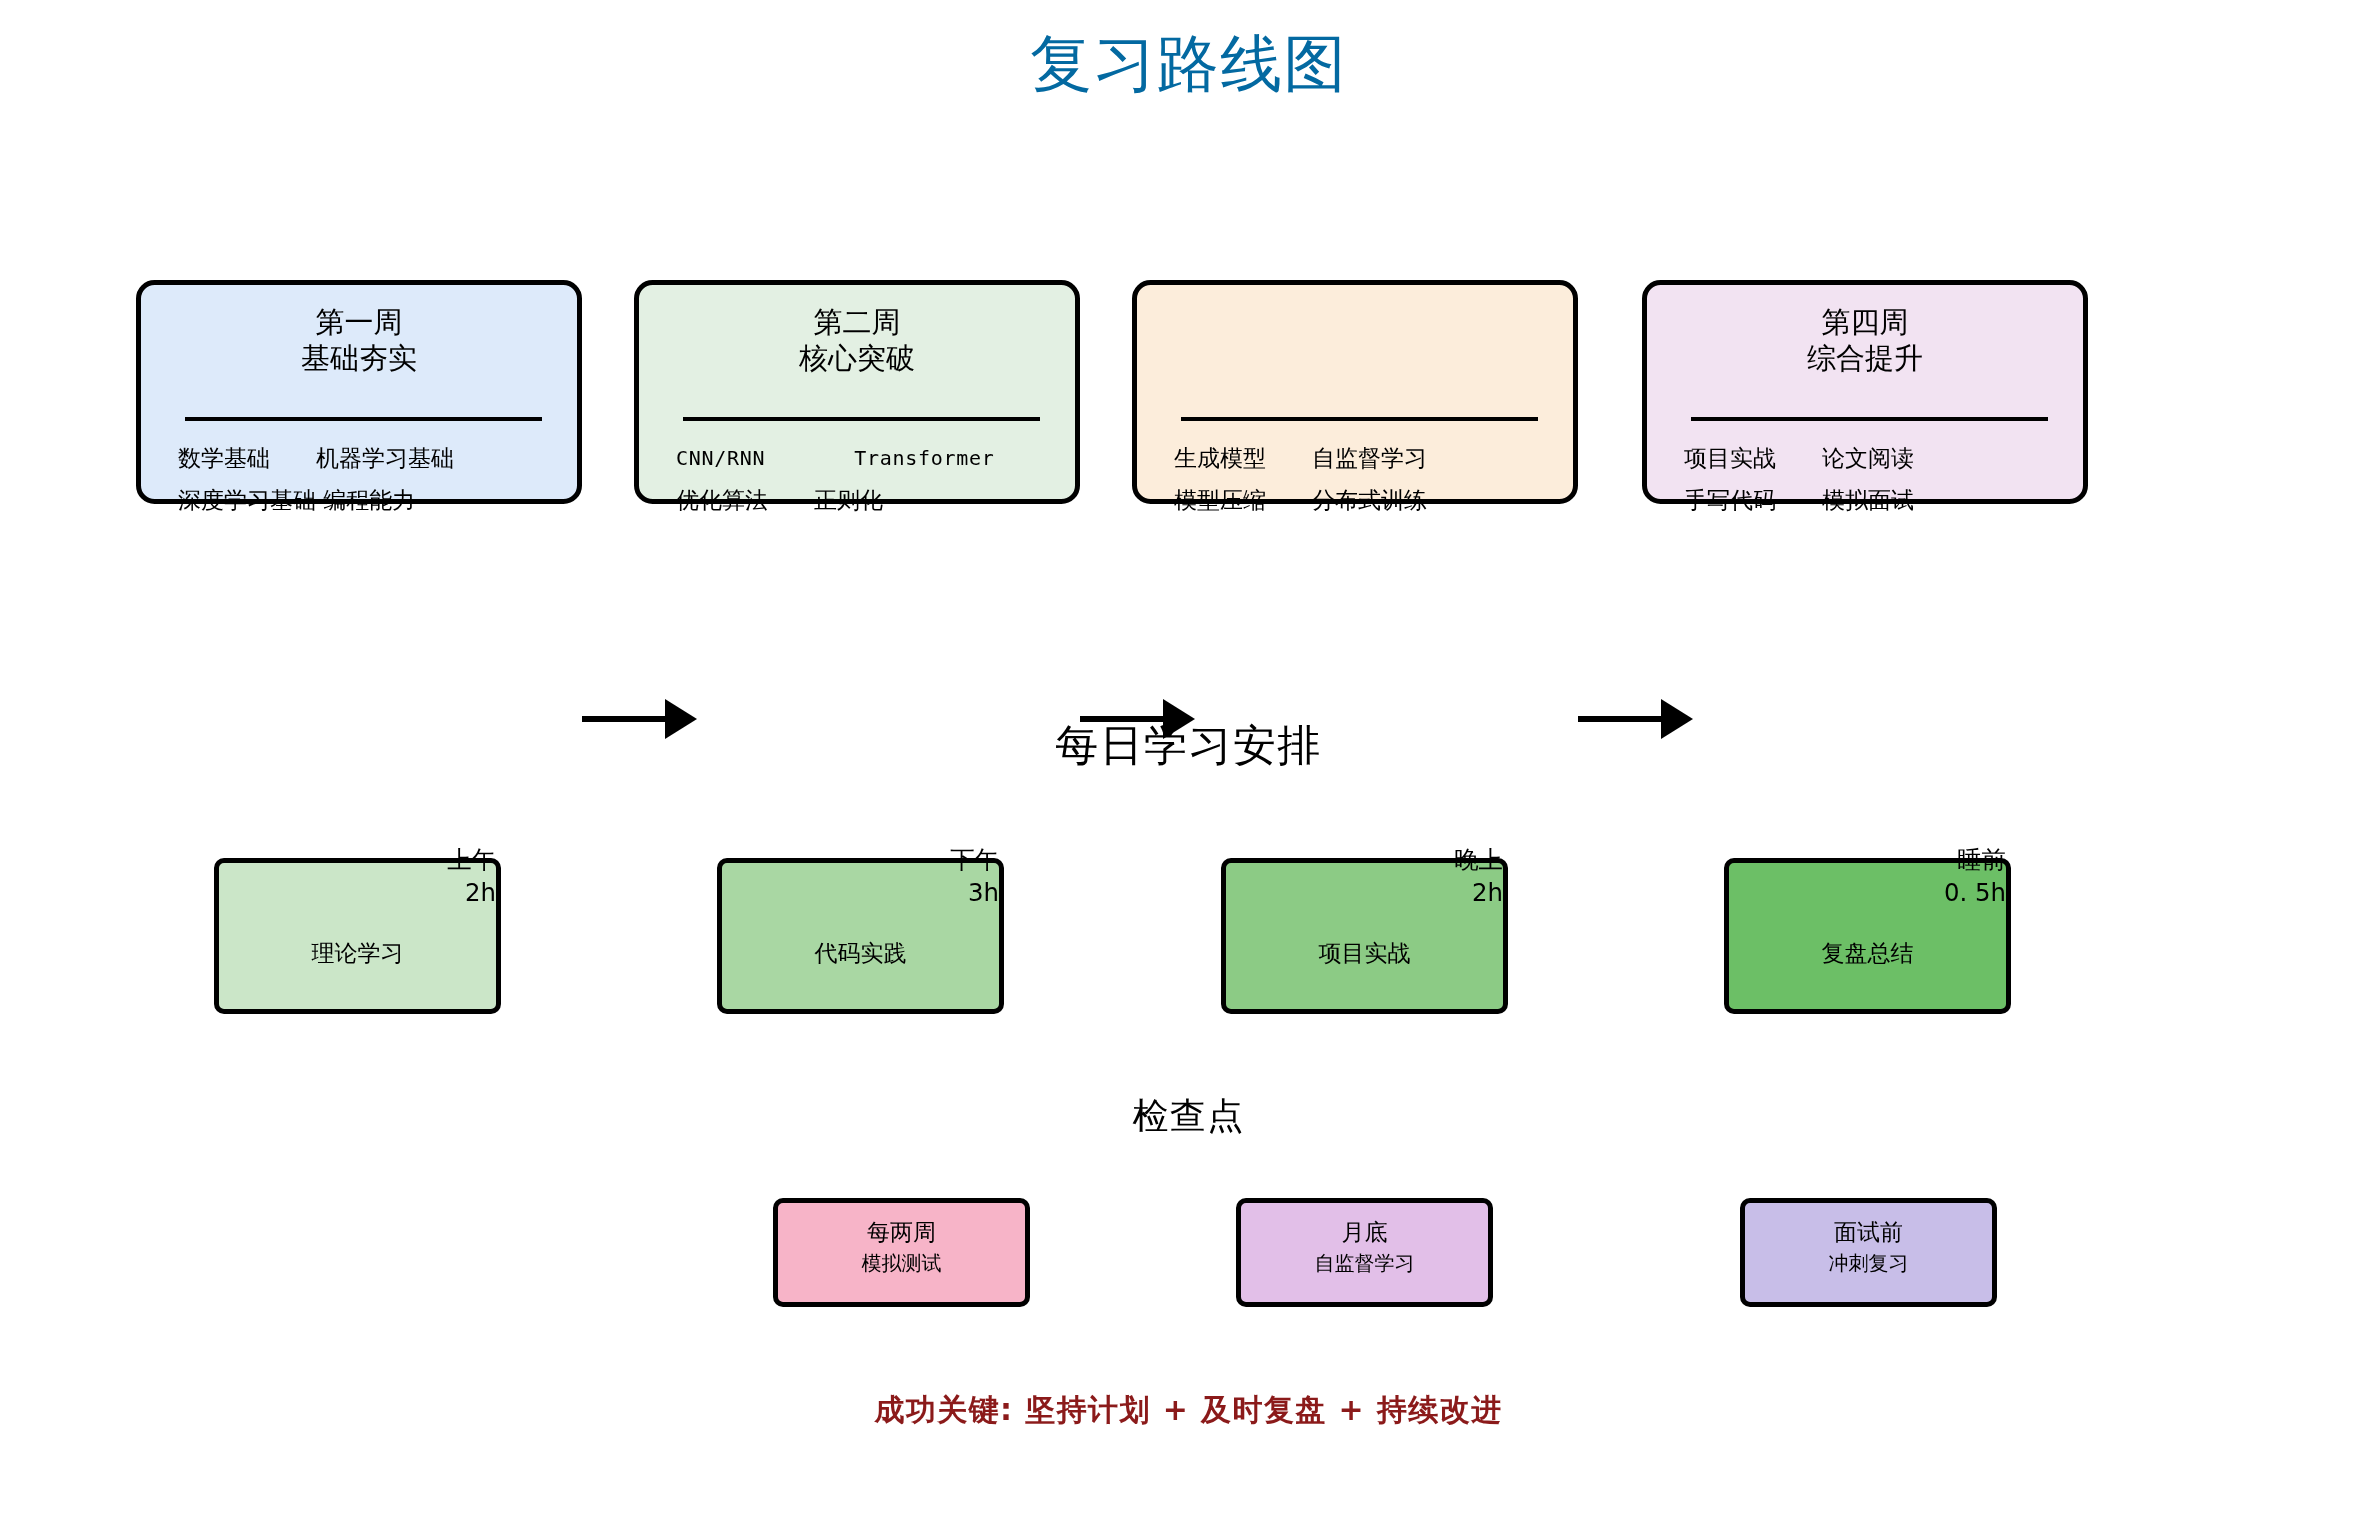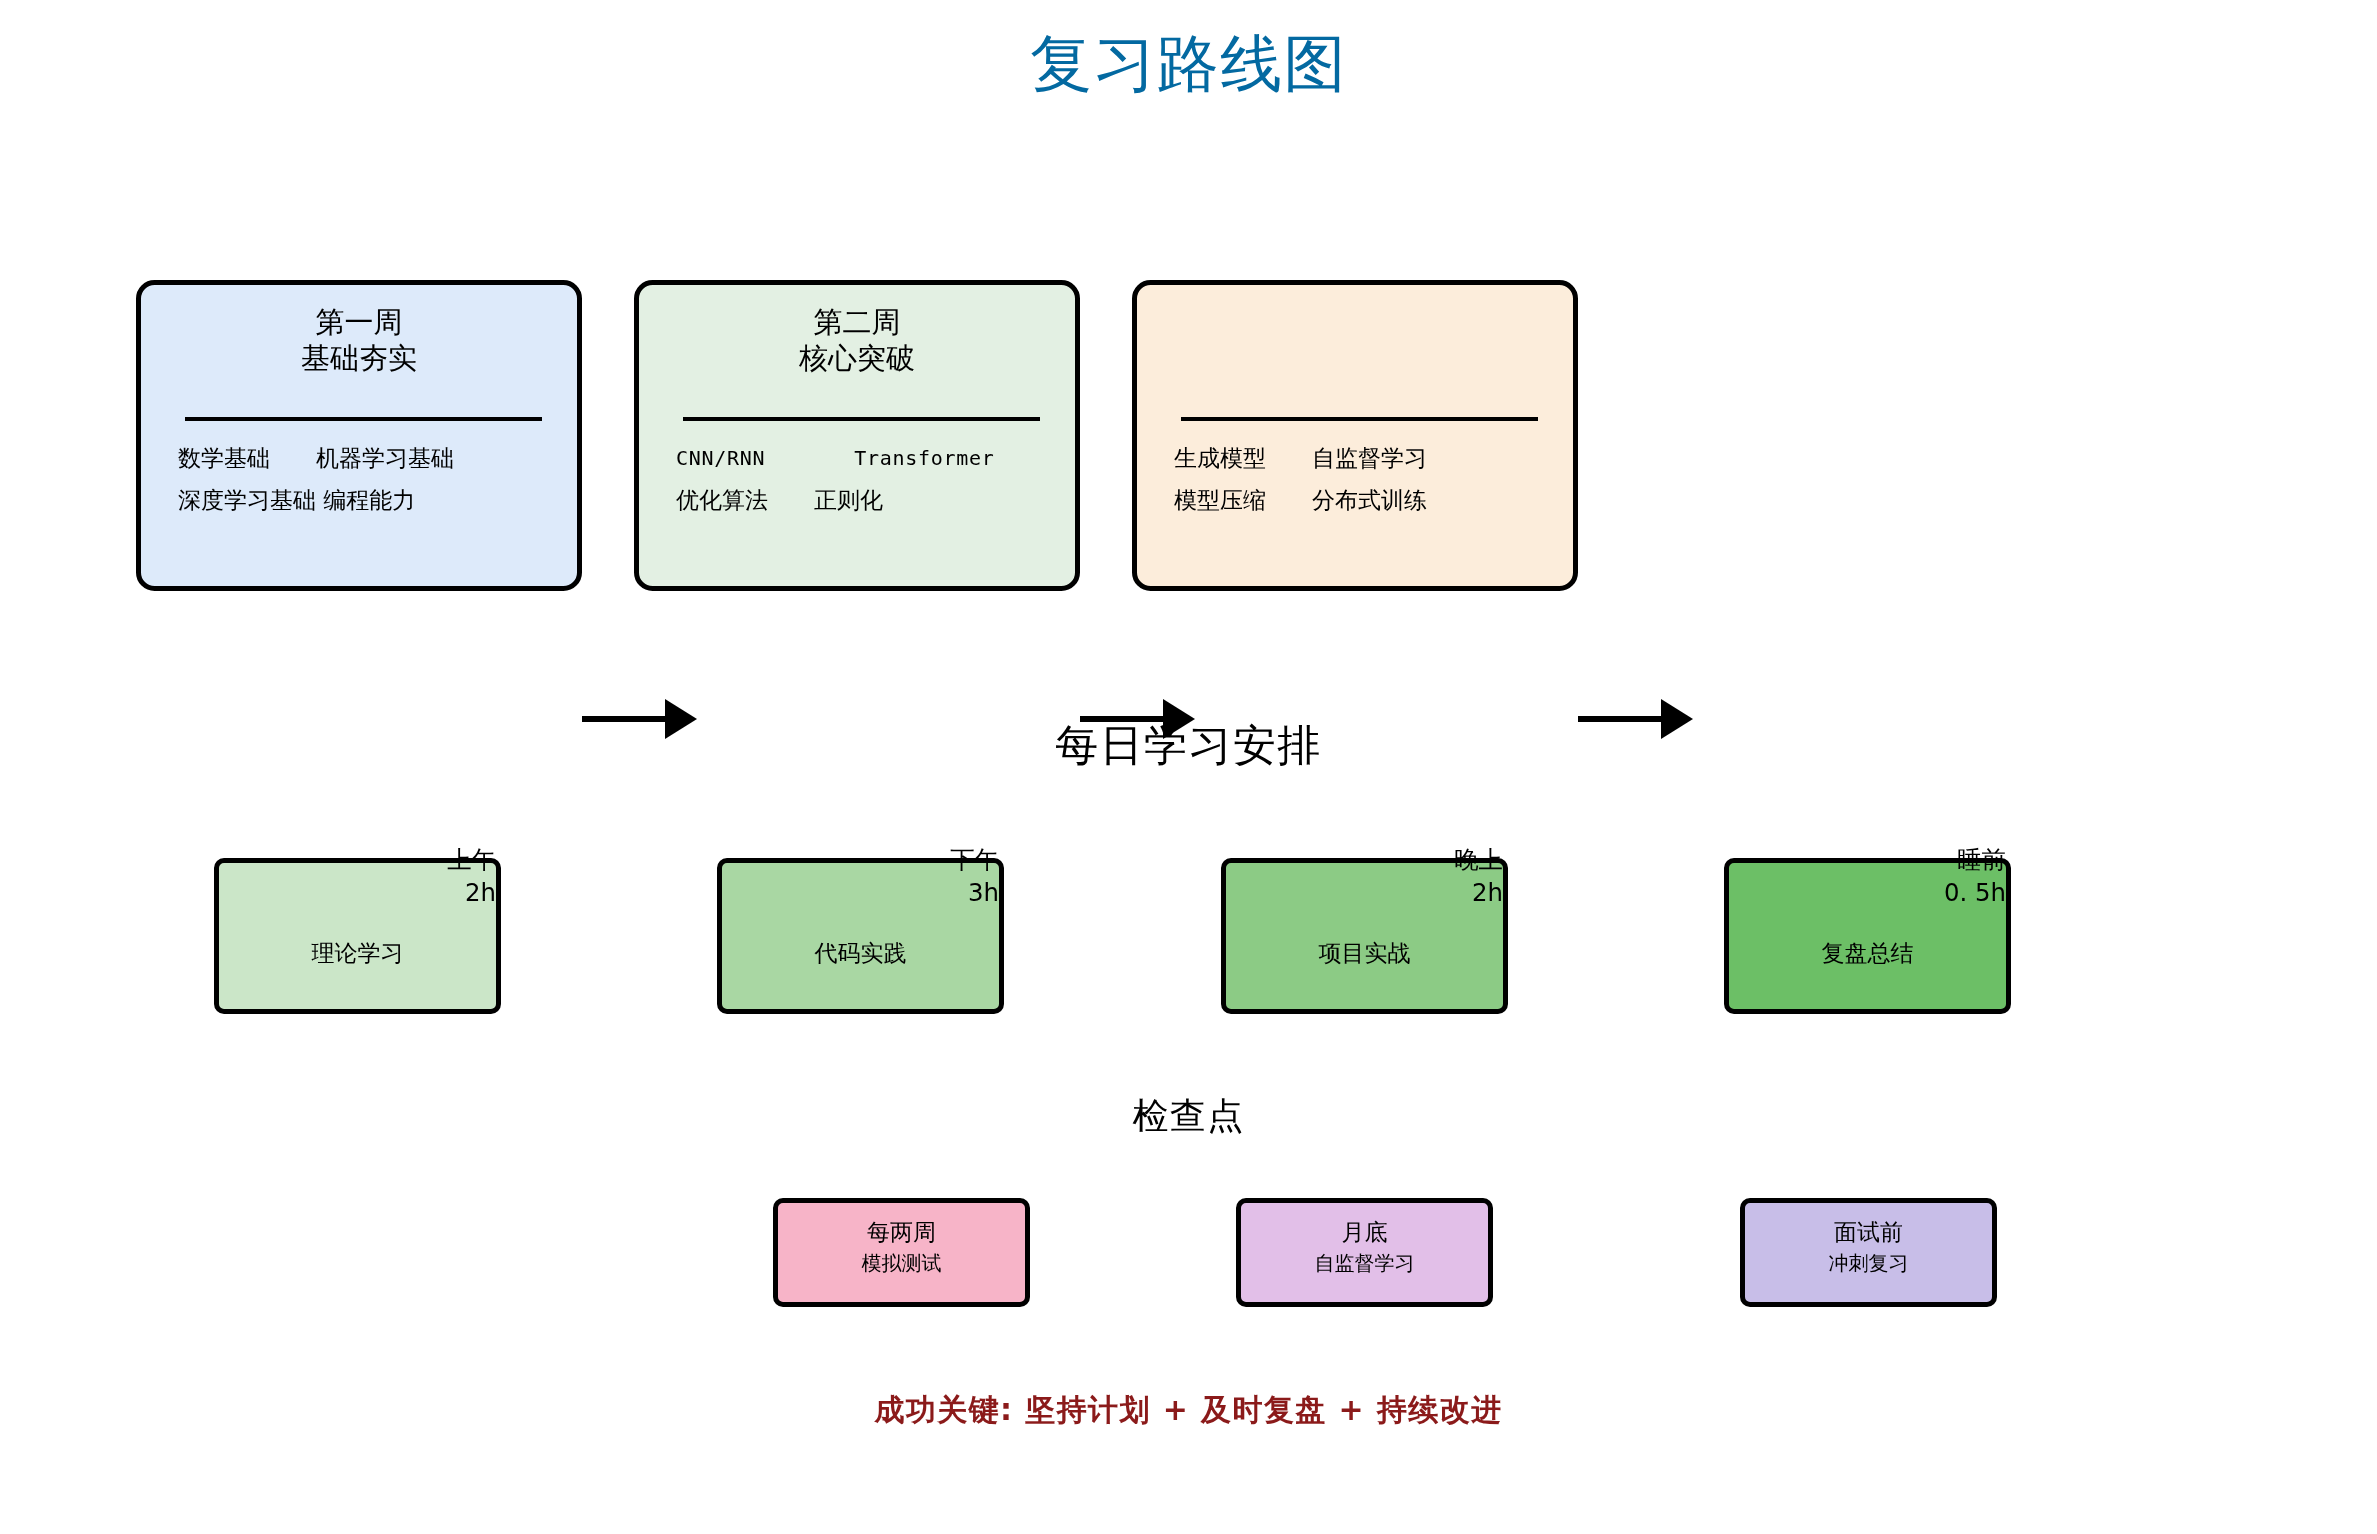--- a/index.html
+++ b/index.html
@@ -35,21 +35,21 @@
     position: absolute;
     left: 0;
     top: 280px;
     width: 2377px;
     height: 316px;
   }
   .week-box {
     position: absolute;
     top: 0;
     width: 446px;
-    height: 311px;
+    height: 224px;
     border: 5.7px solid #000000;
     border-radius: 18.6px;
     box-sizing: border-box;
   }
   .week-box .wb-title {
     position: absolute;
     left: 0;
     top: 18.6px;
     width: 100%;
     text-align: center;
@@ -249,20 +249,29 @@
   </div>
 
   <div class="week-box wb-c3" style="left:1132px;">
     <div class="wb-divider"></div>
     <div class="wb-items">
       <span class="wb-row">生成模型　　自监督学习</span>
       <span class="wb-row">模型压缩　　分布式训练</span>
     </div>
   </div>
 
+  <div class="week-box wb-c4" style="left:1642px;">
+    <div class="wb-title">第四周
+综合提升</div>
+    <div class="wb-divider"></div>
+    <div class="wb-items">
+      <span class="wb-row">项目实战　　论文阅读</span>
+      <span class="wb-row">手写代码　　模拟面试</span>
+    </div>
+  </div>
 
   <div class="arrow" style="left:582px; width:86px;">
     <div class="head"></div>
   </div>
   <div class="arrow" style="left:1080px; width:86px;">
     <div class="head"></div>
   </div>
   <div class="arrow" style="left:1578px; width:86px;">
     <div class="head"></div>
   </div>

